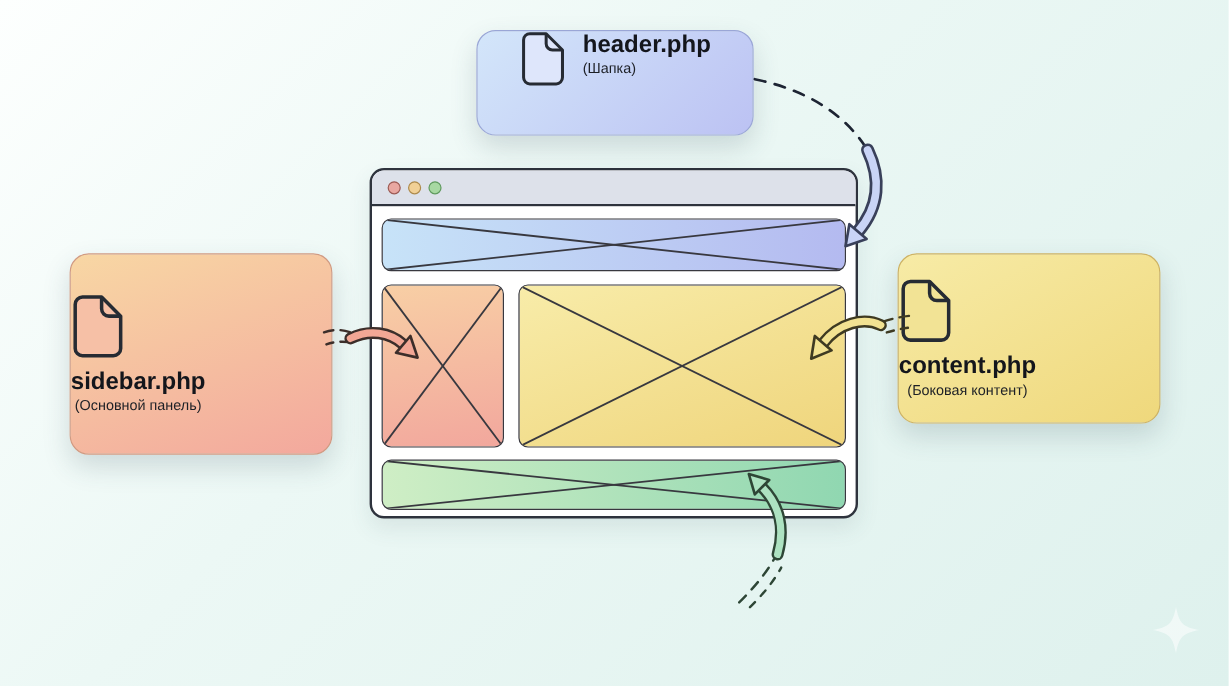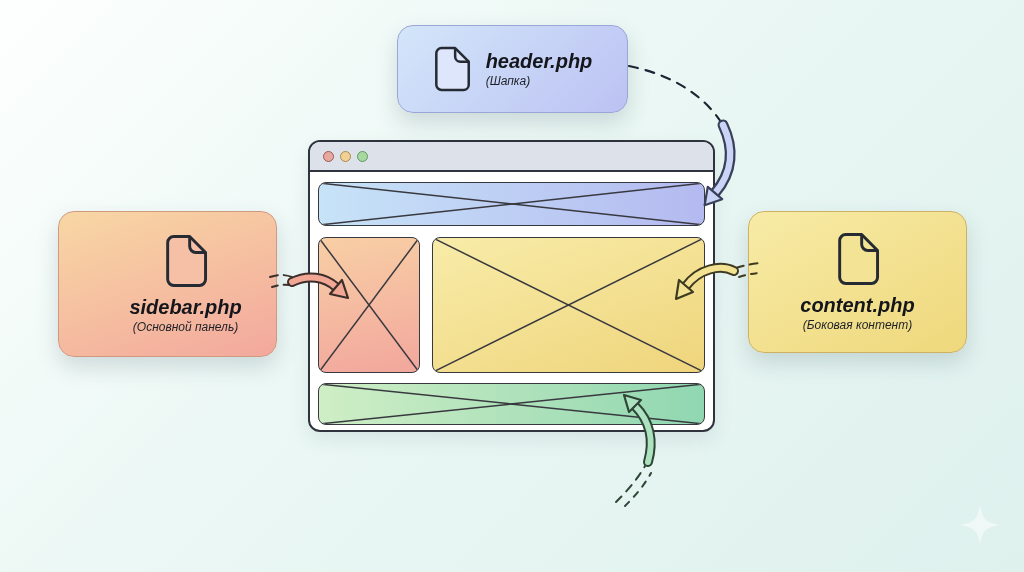--- a/index.html
+++ b/index.html
@@ -33,28 +33,28 @@
   .region-sidebar{left:8px;top:65px;width:102px;height:136px;
     background:linear-gradient(170deg,#f8cfa5,#f2a79d);}
   .region-content{left:122px;top:65px;width:273px;height:136px;
     background:linear-gradient(160deg,#f8eca9,#efd57c);}
   .region-footer{left:8px;top:211px;width:387px;height:42px;
     background:linear-gradient(90deg,#cfeec5,#90d7b1);}
   
   .card{
     position:absolute;box-sizing:border-box;border-radius:16px;
     box-shadow:0 10px 22px rgba(50,80,90,.18);
-    display:flex;align-items:center;justify-content:center;font-style:italic;
+    display:flex;align-items:flex-start;justify-content:center;
   }
   .card-row{flex-direction:row;gap:15px;padding:0 14px;}
   .card-col{flex-direction:column;gap:8px;}
   .card-header{left:397px;top:25px;width:231px;height:88px;
     background:linear-gradient(135deg,#d3e6fa,#bcc2f3);border:1px solid #9aa6d6;}
-  .card-sidebar{left:58px;top:211px;width:219px;height:146px;
-    background:linear-gradient(160deg,#f8d7a4,#f3a89d);border:1px solid #d09a82;padding-left:36px;}
+  .card-sidebar{left:58px;top:211px;width:219px;height:168px;
+    background:linear-gradient(160deg,#f8d7a4,#f3a89d);border:1px solid #d09a82;}
   .card-content{left:748px;top:211px;width:219px;height:142px;
     background:linear-gradient(150deg,#f7eba6,#efd87c);border:1px solid #cdb264;}
   .card-footer{left:408px;top:460px;width:209px;height:86px;
     background:linear-gradient(135deg,#d9f3cf,#a8dfbb);border:1px solid #8cc69c;}
   .card-text{display:flex;flex-direction:column;line-height:1.18;}
   .card-col .card-text{align-items:center;text-align:center;}
   .filename{font-size:20px;font-weight:bold;color:#14161c;}
   .sublabel{font-size:12px;color:#1d2026;}
   .file-icon{display:block;}
   .file-icon .body{stroke:#262b33;stroke-width:2.4;stroke-linejoin:round;}

